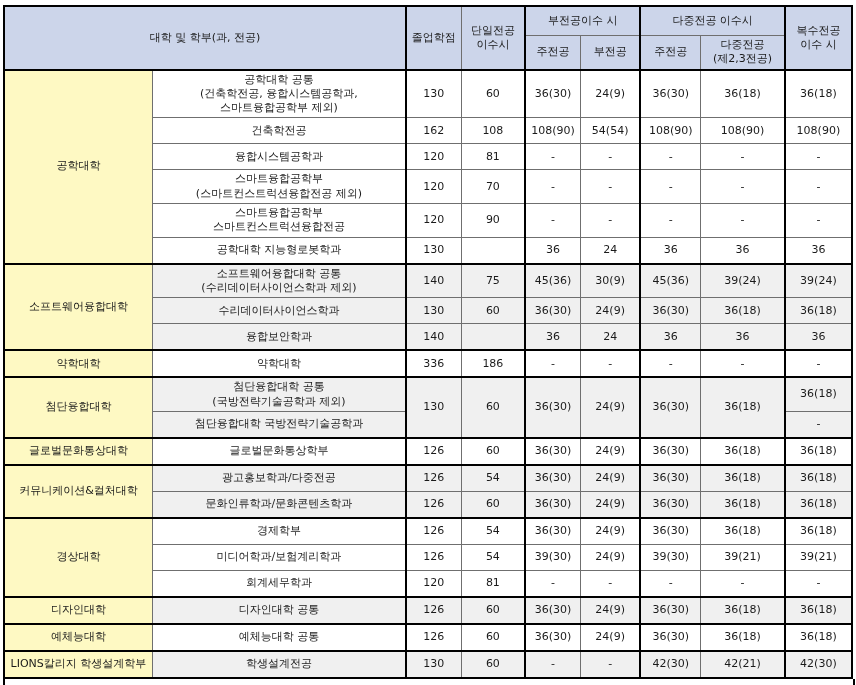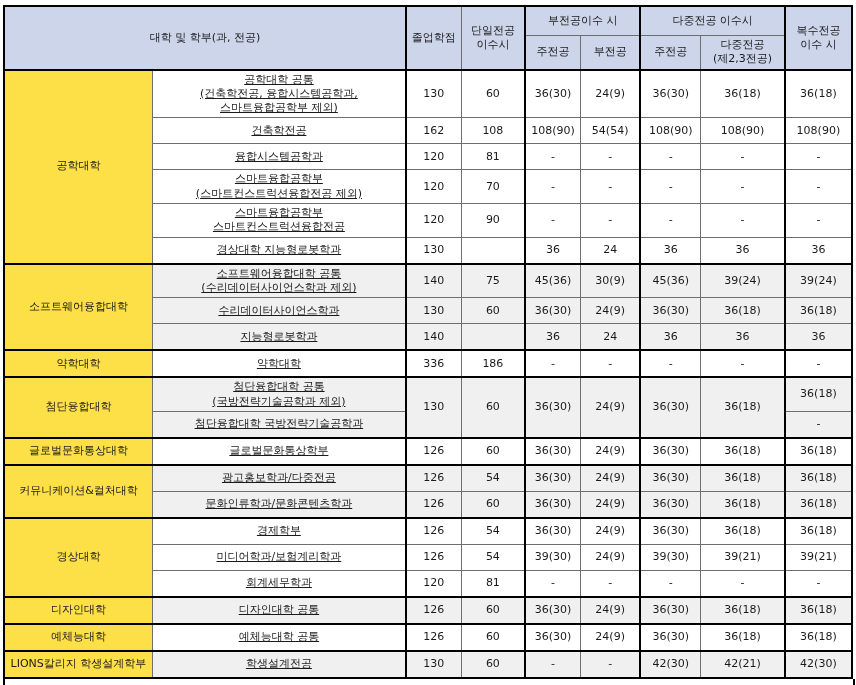--- a/index.html
+++ b/index.html
@@ -27,28 +27,27 @@
     overflow:hidden;
   }
   thead th{
     background:#ccd5ea;
     font-weight:normal;
     height:24px;
   }
   thead{border-bottom:2px solid #000;}
   tbody.college{border-top:2px solid #000;border-bottom:2px solid #000;}
   td.colcell{
-    background:#fde047;
+    background:#fef9c3;
     text-align:center;
   }
   td.namecell{
     text-align:left;
     background:#fff;
     padding-left:5px;
-    text-decoration:underline;
   }
   td.num{background:#fff;height:21px;}
   tbody.shade td.namecell, tbody.shade td.num{background:#f0f0f0;}
   .bL{border-left:2px solid #000 !important;}
   .notes{
     width:838px;
     margin-left:0;
     border:2px solid #000;
     border-top:none;
     padding:10px 5px 16px 5px;
@@ -142,21 +141,21 @@
 스마트컨스트럭션융합전공</td>
           <td class="num bL">120</td>
           <td class="num">90</td>
           <td class="num bL">-</td>
           <td class="num">-</td>
           <td class="num bL">-</td>
           <td class="num">-</td>
           <td class="num bL">-</td>
         </tr>
         <tr>
-          <td class="namecell">경상대학 지능형로봇학과</td>
+          <td class="namecell">공학대학 지능형로봇학과</td>
           <td class="num bL">130</td>
           <td class="num"></td>
           <td class="num bL">36</td>
           <td class="num">24</td>
           <td class="num bL">36</td>
           <td class="num">36</td>
           <td class="num bL">36</td>
         </tr>
       </tbody>
       <tbody class="college shade">
@@ -176,21 +175,21 @@
           <td class="namecell">수리데이터사이언스학과</td>
           <td class="num bL">130</td>
           <td class="num">60</td>
           <td class="num bL">36(30)</td>
           <td class="num">24(9)</td>
           <td class="num bL">36(30)</td>
           <td class="num">36(18)</td>
           <td class="num bL">36(18)</td>
         </tr>
         <tr>
-          <td class="namecell">지능형로봇학과</td>
+          <td class="namecell">융합보안학과</td>
           <td class="num bL">140</td>
           <td class="num"></td>
           <td class="num bL">36</td>
           <td class="num">24</td>
           <td class="num bL">36</td>
           <td class="num">36</td>
           <td class="num bL">36</td>
         </tr>
       </tbody>
       <tbody class="college">

